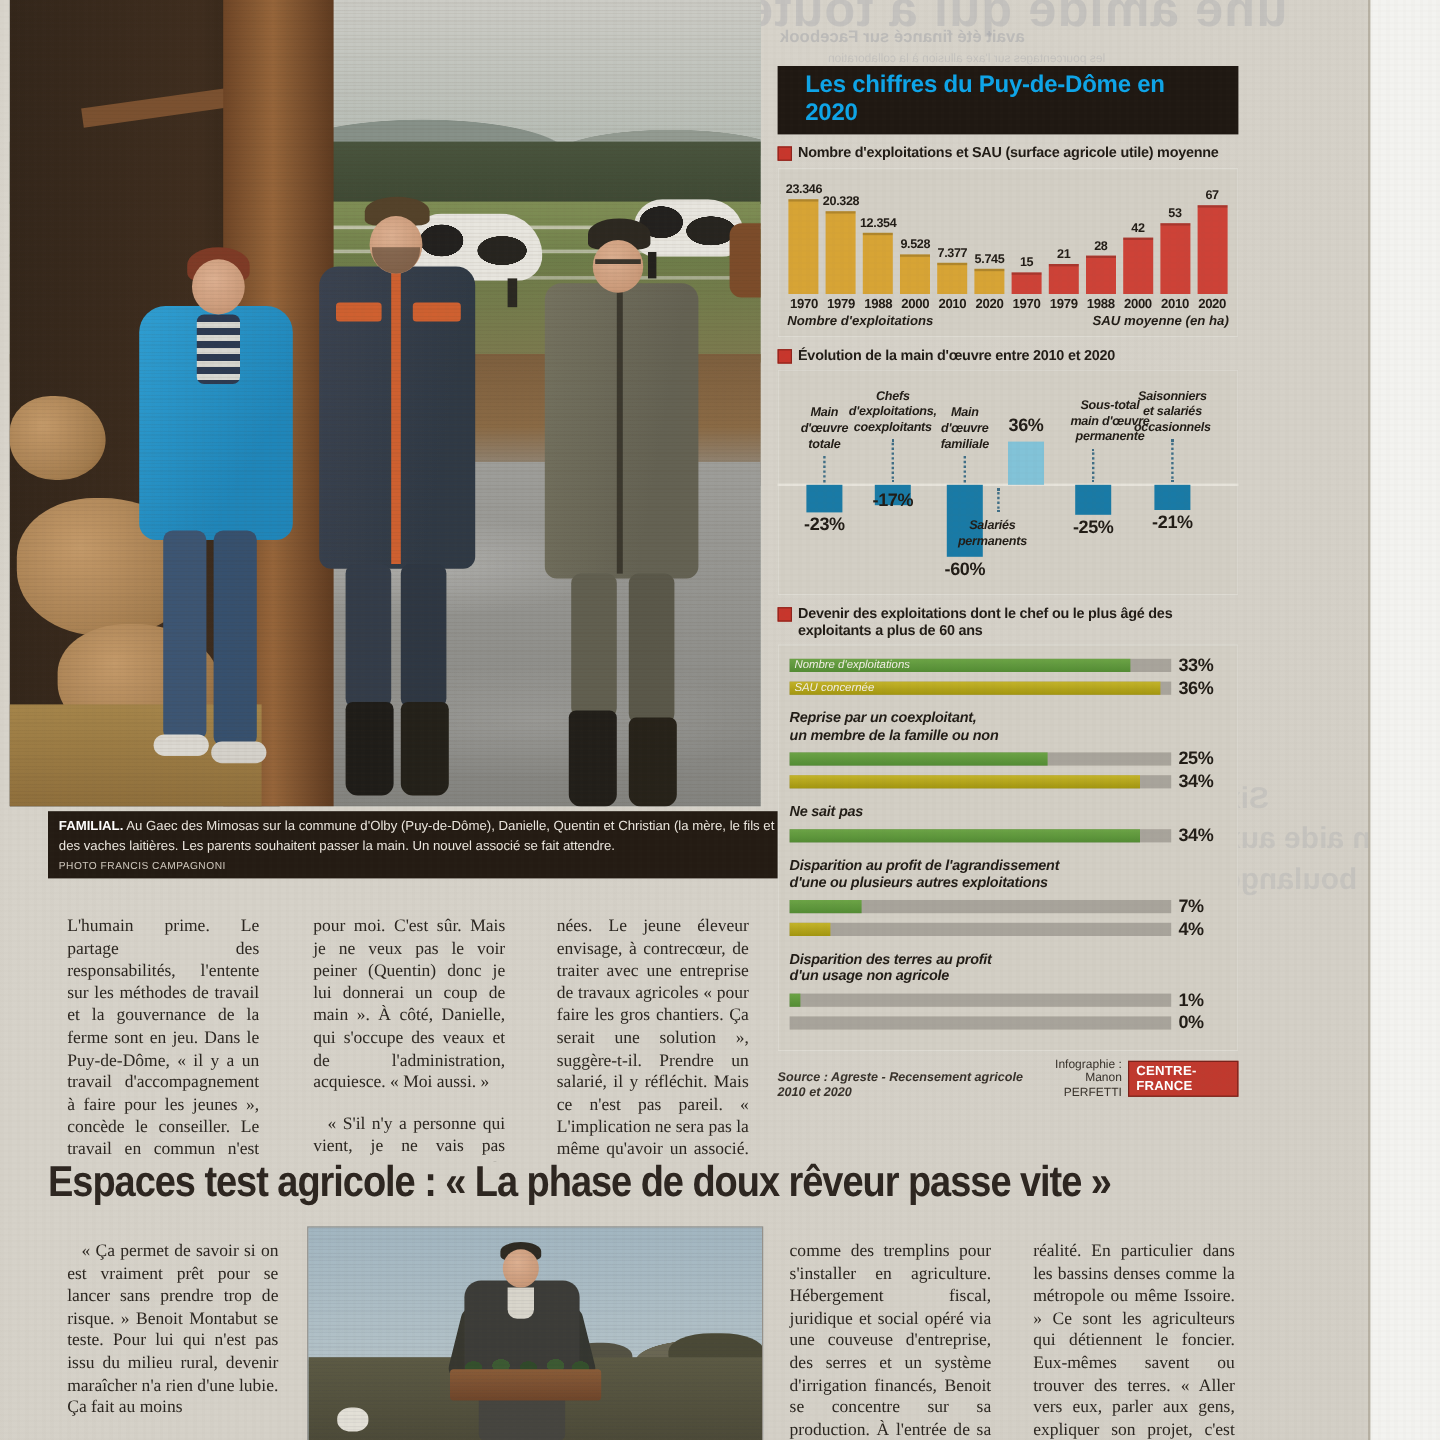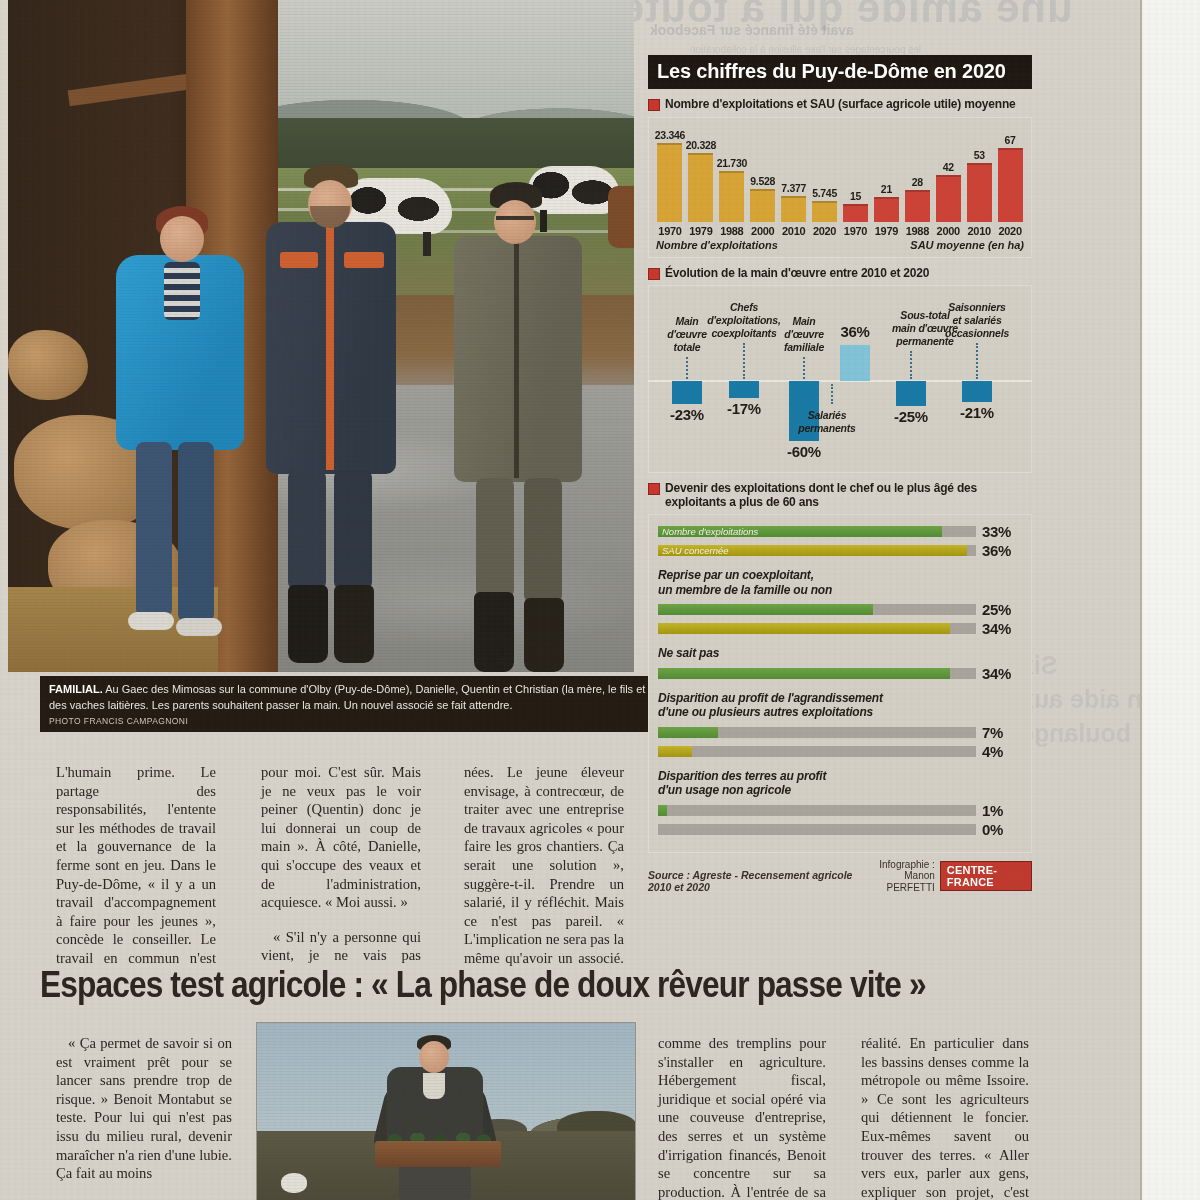--- a/index.html
+++ b/index.html
@@ -97,21 +97,21 @@
   .col{position:absolute;font-family:"Liberation Serif",serif;font-size:14.6px;line-height:18.6px;
     color:#2b2620;text-align:justify;overflow:hidden;}
   .c-a1{top:747px;height:221px;width:192px;}
   .a1c1{left:40px;} .a1c2{left:245px;} .a1c3{left:448px;}
   .col p{margin:16px;}
   .col p.ind{text-indent:12px;}
   .subhead{font-family:"Liberation Sans",sans-serif;font-weight:bold;font-size:16px;color:#211c17;margin:7px 0 4px;}
 
   
   .infographic{position:absolute;left:648px;top:55px;width:384px;color:#211c16;}
-  .ig-title{background:#1f1812;color:#ffffff;font-size:20px;font-weight:bold;padding:5px 9px 6px;letter-spacing:-.2px;}
+  .ig-title{background:#1f1812;color:#0ea5e9;font-size:20px;font-weight:bold;padding:5px 23px 6px;letter-spacing:-.2px;}
   .ig-sec{display:flex;gap:5px;margin:9px 0 5px;font-weight:bold;font-size:12px;line-height:13.5px;letter-spacing:-.2px;}
   .ig-sq{flex:0 0 10px;width:10px;height:10px;background:#c8362c;border:1px solid #8e241c;margin-top:1px;}
   .panel{background:#d3cfc5;box-shadow:0 0 0 1px rgba(255,255,255,.25) inset;}
 
   
   .c1bars{display:flex;align-items:flex-end;height:114px;padding:6px 7px 0;gap:1px;}
   .c1col{flex:1;display:flex;flex-direction:column;align-items:center;justify-content:flex-end;min-width:0;}
   .c1val{font-weight:bold;font-size:10.5px;letter-spacing:-.3px;white-space:nowrap;margin-bottom:2px;}
   .c1bar{width:25px;border-top:2px solid rgba(0,0,0,.18);}
   .c1yr{font-weight:bold;font-size:11px;margin-top:3px;letter-spacing:-.3px;}
@@ -279,21 +279,21 @@
             <div class="c1val">23.346</div>
             <div class="c1bar" style="height: 77px; background: rgb(215, 164, 53);"></div>
             <div class="c1yr">1970</div>
           </div>
           <div class="c1col">
             <div class="c1val">20.328</div>
             <div class="c1bar" style="height: 67px; background: rgb(215, 164, 53);"></div>
             <div class="c1yr">1979</div>
           </div>
           <div class="c1col">
-            <div class="c1val">21.730</div>
+            <div class="c1val">12.354</div>
             <div class="c1bar" style="height: 49px; background: rgb(215, 164, 53);"></div>
             <div class="c1yr">1988</div>
           </div>
           <div class="c1col">
             <div class="c1val">9.528</div>
             <div class="c1bar" style="height: 31px; background: rgb(215, 164, 53);"></div>
             <div class="c1yr">2000</div>
           </div>
           <div class="c1col">
             <div class="c1val">7.377</div>
@@ -352,21 +352,21 @@
         <div class="c2lab" style="top: 30px; left: -21px;">Main
 d'œuvre
 totale</div>
         <div class="c2lead" style="left: 38px; top: 72px; height: 22px;"></div>
         <div class="c2pct" style="left: 9px; top: 121px;">-23%</div>
         <div class="c2bar" style="left: 81px; width: 30px; top: 96px; height: 17px; background: rgb(25, 122, 166);"></div>
         <div class="c2lab" style="top: 16px; left: 36px;">Chefs
 d'exploitations,
 coexploitants</div>
         <div class="c2lead" style="left: 95px; top: 58px; height: 36px;"></div>
-        <div class="c2pct" style="left: 66px; top: 115px;">-17%</div>
+        <div class="c2pct" style="left: 66px; top: 101px;">-17%</div>
         <div class="c2bar" style="left: 141px; width: 30px; top: 96px; height: 60px; background: rgb(25, 122, 166);"></div>
         <div class="c2lab" style="top: 30px; left: 96px;">Main
 d'œuvre
 familiale</div>
         <div class="c2lead" style="left: 155px; top: 72px; height: 22px;"></div>
         <div class="c2pct" style="left: 126px; top: 158px;">-60%</div>
         <div class="c2bar" style="left: 192px; width: 30px; top: 60px; height: 36px; background: rgb(130, 195, 216);"></div>
         <div class="c2lab" style="top: 124px; left: 119px;">Salariés
 permanents</div>
         <div class="c2lead" style="left: 183px; top: 99px; height: 20px;"></div>

